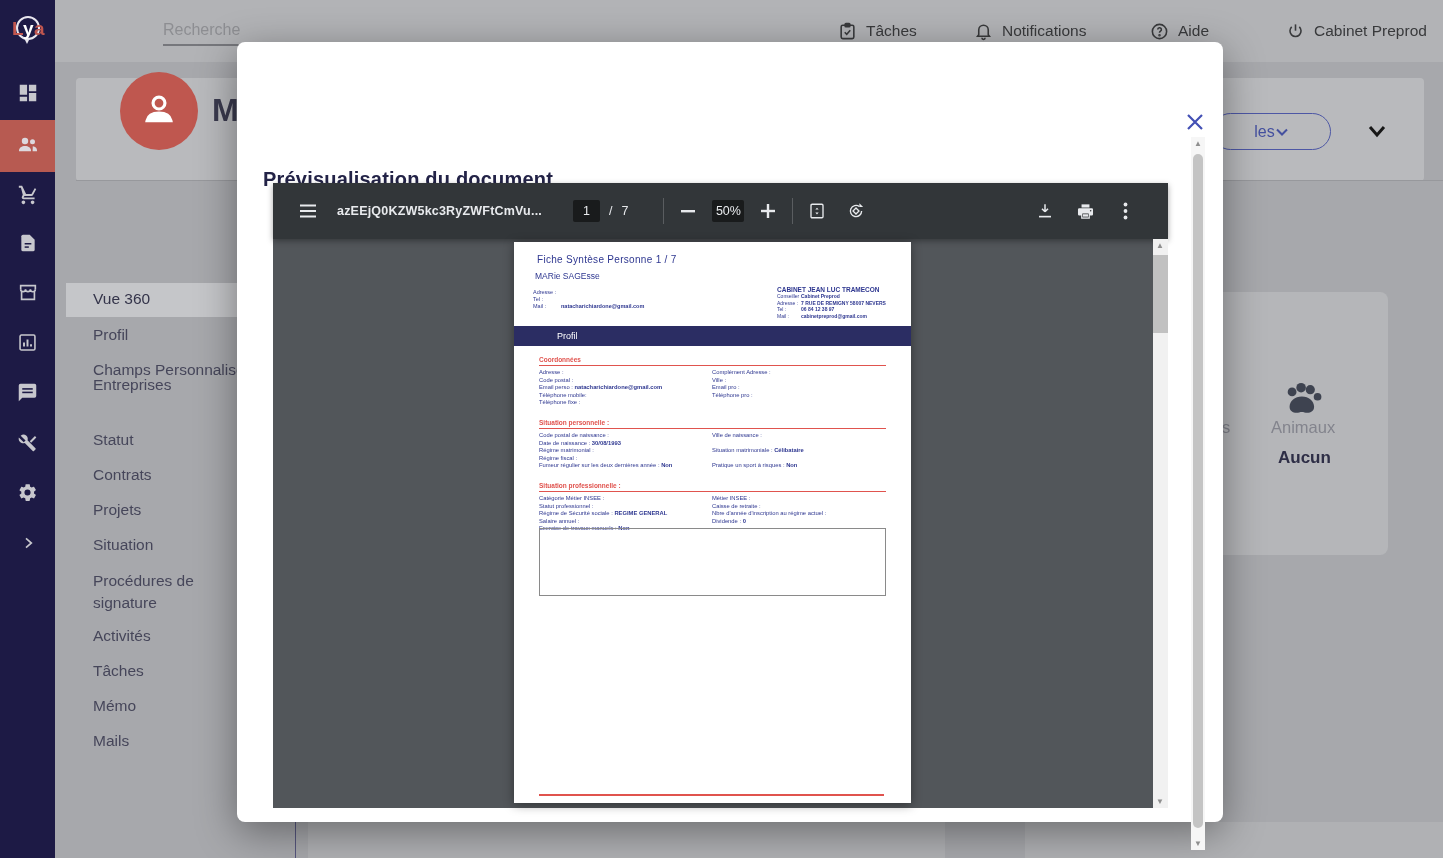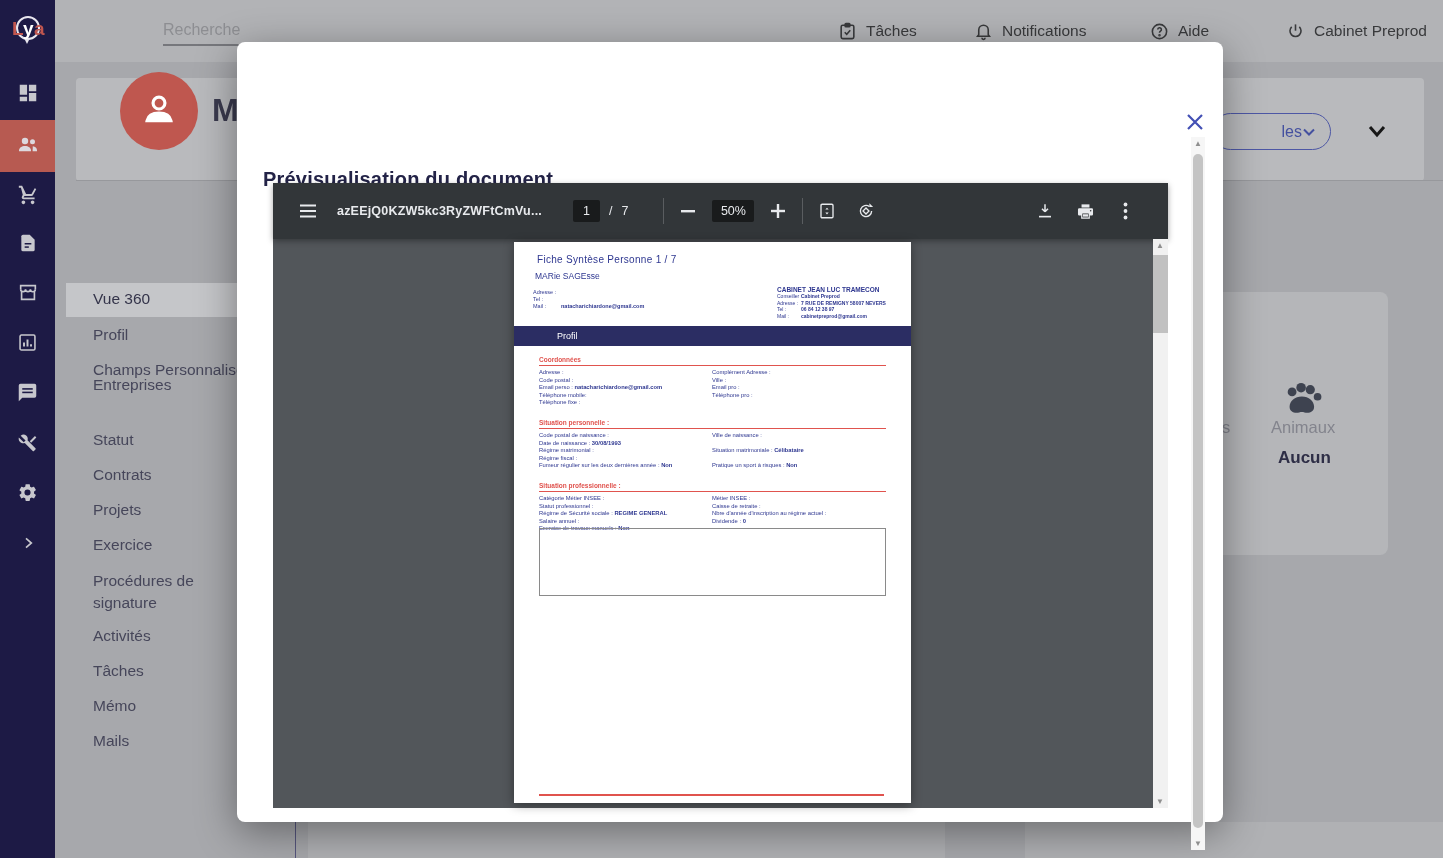--- a/index.html
+++ b/index.html
@@ -13,21 +13,21 @@
   .tb-item{top:0;height:62px;display:flex;align-items:center;gap:9px;color:#393a3c;
            font-size:15.5px;font-weight:500;}
   .tb-item svg{display:block;}
   .bgcard{left:76px;top:78px;width:1348px;height:103px;background:#b9babd;border-radius:4px;}
   .bgline{left:76px;top:180px;width:1367px;height:1px;background:#97989c;}
   .avatar{left:120px;top:72px;width:78px;height:78px;border-radius:50%;background:#bf574f;
           display:flex;align-items:center;justify-content:center;}
   .bigM{left:212px;top:92px;font-size:32px;font-weight:bold;color:#3a3a4e;}
   .pill{left:1212px;top:113px;width:119px;height:37px;border:1.5px solid #4d57a5;border-radius:19px;
         display:flex;align-items:center;color:#44509f;font-size:16px;padding:12px 14px;box-sizing:border-box;
-        justify-content:flex-end;}
+        justify-content:center;}
   .menu-item{left:93px;color:#46465a;font-size:15.5px;}
   .menu-active-row{left:66px;top:283px;width:200px;height:34px;background:#c5c6c9;}
   .menu-item.active{color:#34344a;}
   .menu-wrap{width:150px;line-height:22px;}
   .ani-card{left:1150px;top:292px;width:238px;height:263px;background:#b5b6b9;border-radius:8px;}
   .ani-label{color:#83848d;font-size:16.5px;}
   .ani-value{color:#2e2e46;font-size:17px;font-weight:bold;}
   .strip{top:822px;height:36px;background:#b0b1b4;}
   .striphair{top:822px;width:1px;height:36px;background:#56567e;}
   
@@ -155,21 +155,21 @@
   </div>
 
   <div class="abs menu-active-row"></div>
   <div class="abs menu-item active" style="top:290px;">Vue 360</div>
   <div class="abs menu-item" style="top:326px;">Profil</div>
   <div class="abs menu-item" style="top:361px;">Champs Personnalisés</div>
   <div class="abs menu-item" style="top:376px;">Entreprises</div>
   <div class="abs menu-item" style="top:431px;">Statut</div>
   <div class="abs menu-item" style="top:466px;">Contrats</div>
   <div class="abs menu-item" style="top:501px;">Projets</div>
-  <div class="abs menu-item" style="top:536px;">Exercice</div>
+  <div class="abs menu-item" style="top:536px;">Situation</div>
   <div class="abs menu-item menu-wrap" style="top:570px;">Procédures de signature</div>
   <div class="abs menu-item" style="top:627px;">Activités</div>
   <div class="abs menu-item" style="top:662px;">Tâches</div>
   <div class="abs menu-item" style="top:697px;">Mémo</div>
   <div class="abs menu-item" style="top:732px;">Mails</div>
 
   <div class="abs ani-card"></div>
   <div class="abs ani-label" style="left:1222px;top:418px;">s</div>
   <div class="abs" style="left:1280px;top:378px;">
     <svg width="46" height="44" viewBox="0 0 24 22" fill="#3e4350">
@@ -281,21 +281,21 @@
         <div class="tbgroup" style="left:300px;gap:9px;">
           <div class="darkbox" style="width:27px;height:22px;">1</div>
           <span style="font-size:12.5px;">/</span>
           <span style="font-size:12.5px;">7</span>
           <div class="tbsep" style="margin-left:26px;"></div>
           <div class="tbbtn">
             <svg width="14" height="3" viewBox="0 0 14 3">
                 <rect width="14" height="2.4" fill="#e8eaed"></rect>
               </svg>
           </div>
-          <div class="darkbox" style="width:42px;height:22px;">50%</div>
+          <div class="darkbox" style="width:32px;height:22px;">50%</div>
           <div class="tbbtn">
             <svg width="14" height="14" viewBox="0 0 14 14" fill="#e8eaed">
                 <rect y="5.8" width="14" height="2.4"></rect>
                 <rect x="5.8" width="2.4" height="14"></rect>
               </svg>
           </div>
           <div class="tbsep"></div>
           <div class="tbbtn">
             <svg width="18" height="18" viewBox="0 0 24 24" fill="none" stroke="#e8eaed" stroke-width="1.8">
                 <rect x="4" y="3" width="16" height="18" rx="1.5"></rect>

